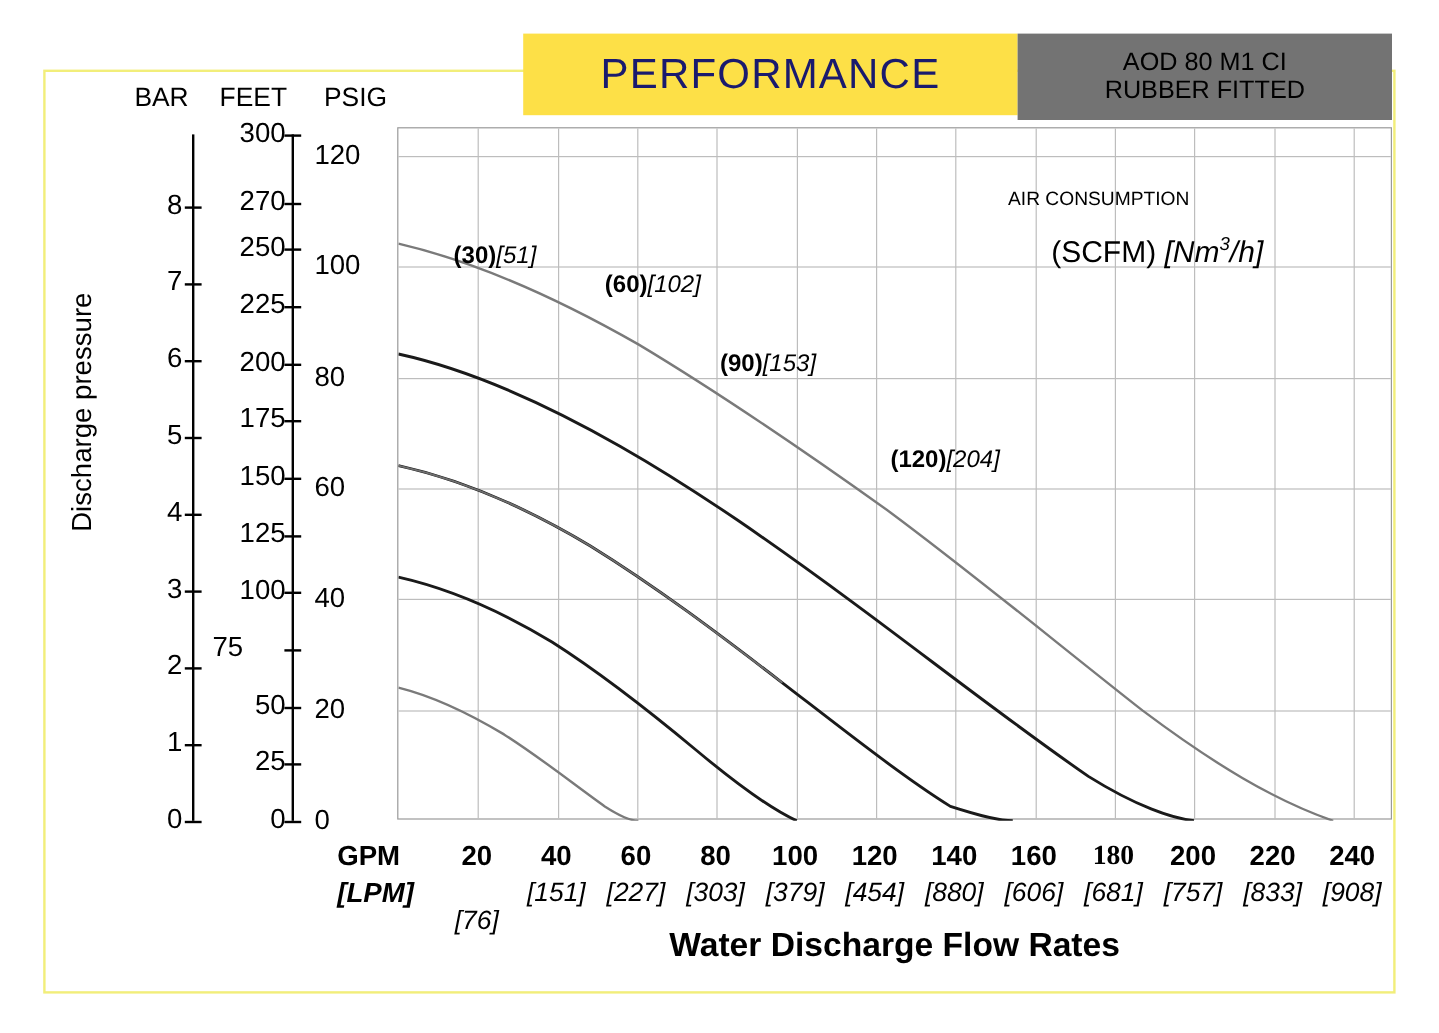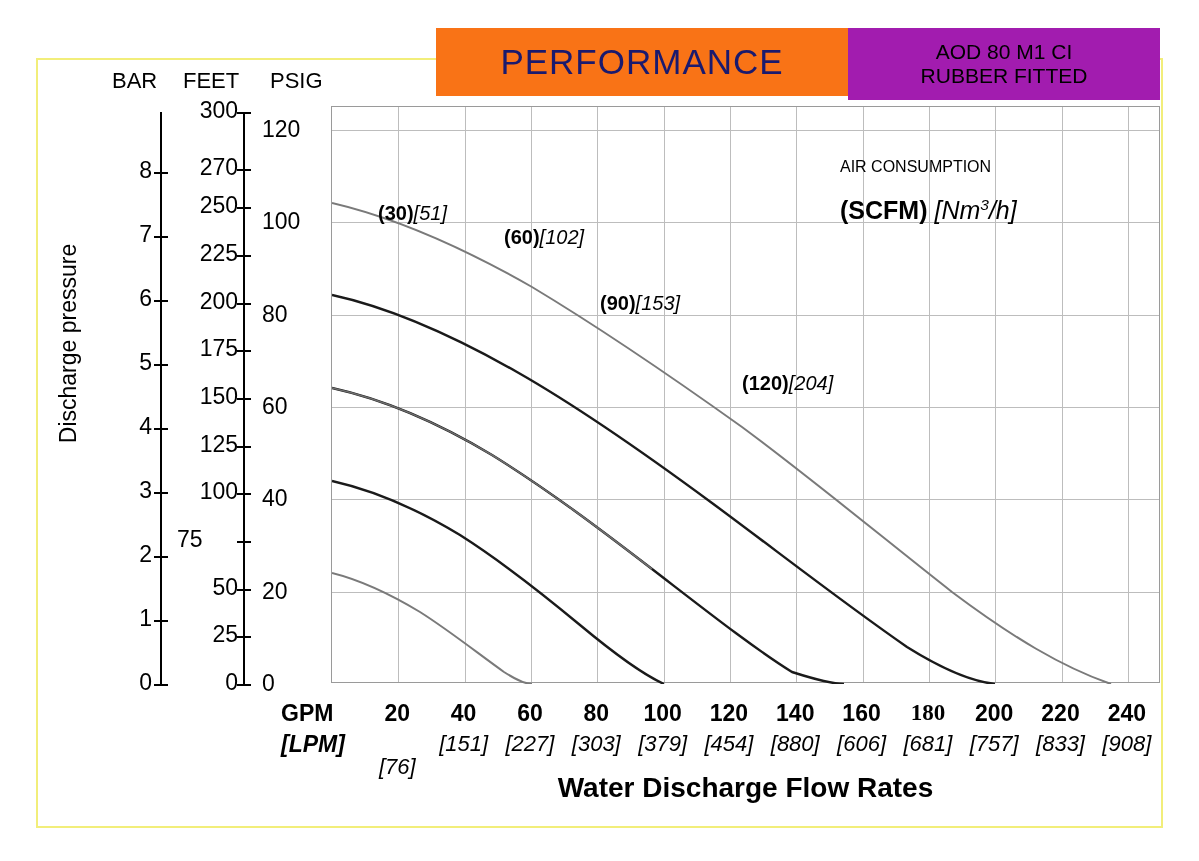--- a/index.html
+++ b/index.html
@@ -7,28 +7,28 @@
     width:1199px;height:861px;background:#ffffff;
     font-family:"Liberation Sans", sans-serif;
     position:relative;overflow:hidden;
   }
   .frame{
     position:absolute;left:36px;top:58px;width:1127px;height:770px;
     border:2px solid #f2ee7a;box-sizing:border-box;
   }
   .hdr-perf{
     position:absolute;left:436px;top:28px;width:412px;height:68px;
-    background:#f97316;display:flex;align-items:center;justify-content:center;
+    background:#fde047;display:flex;align-items:center;justify-content:center;
   }
   .hdr-perf span{
     color:#1a1a6e;font-size:35px;letter-spacing:1px;
   }
   .hdr-model{
     position:absolute;left:848px;top:28px;width:312px;height:72px;
-    background:#a21caf;display:flex;flex-direction:column;
+    background:#737373;display:flex;flex-direction:column;
     align-items:center;justify-content:center;line-height:1.12;
   }
   .hdr-model span{font-size:21px;color:#000;}
 
   
   .unit-bar{position:absolute;left:112px;top:68px;font-size:22px;}
   .unit-feet{position:absolute;left:183px;top:68px;font-size:22px;}
   .unit-psig{position:absolute;left:270px;top:68px;font-size:22px;}
 
   .ylabel{
@@ -54,21 +54,21 @@
 
   .psig-num{position:absolute;font-size:23px;right:0;transform:translateY(-50%);}
 
   
   .clabel{position:absolute;font-size:20px;white-space:nowrap;}
   .clabel b{font-weight:bold;}
   .clabel i{font-style:italic;}
 
   .air-title{position:absolute;left:840px;top:158px;font-size:16px;}
   .air-sub{position:absolute;left:840px;top:196px;font-size:25px;}
-  .air-sub b{font-weight:bold;}
+  .air-sub b{font-weight:normal;margin-left:36px;}
   .air-sub i{font-style:italic;text-align:right;}
   sup{font-size:0.62em;vertical-align:super;}
 
   
   .gpm-lab{position:absolute;left:281px;top:700px;font-size:23px;font-weight:bold;}
   .lpm-lab{position:absolute;left:281px;top:731px;font-size:23px;font-weight:bold;font-style:italic;text-align:right;}
   .xnum{position:absolute;top:700px;font-size:23px;font-weight:bold;text-align:center;transform:translateX(-50%);}
   .xnum2{position:absolute;top:731px;font-size:22px;font-style:italic;text-align:center;transform:translateX(-50%);}
 
   .xtitle{

